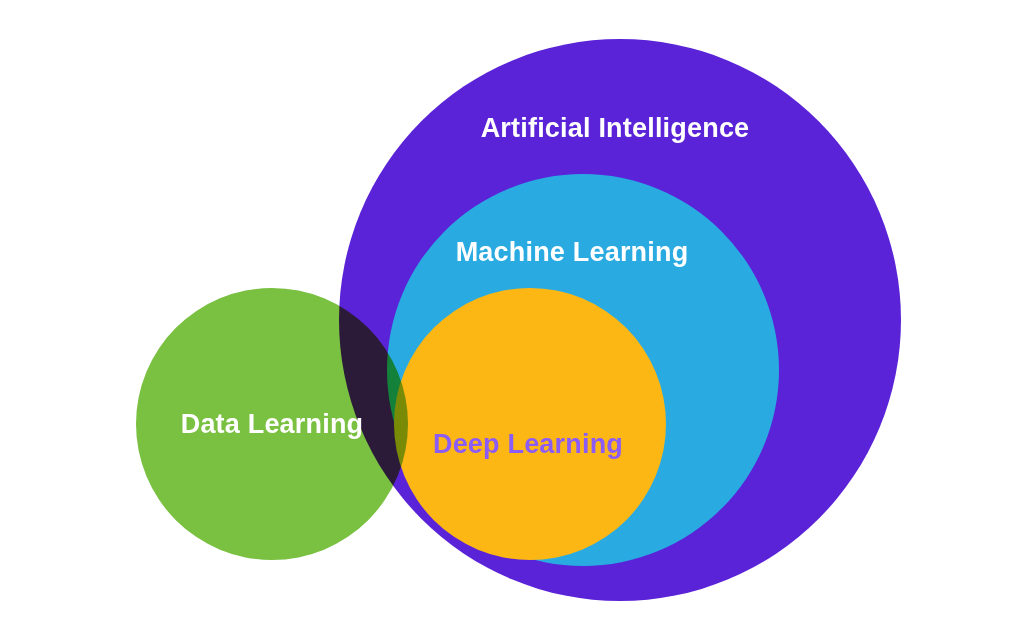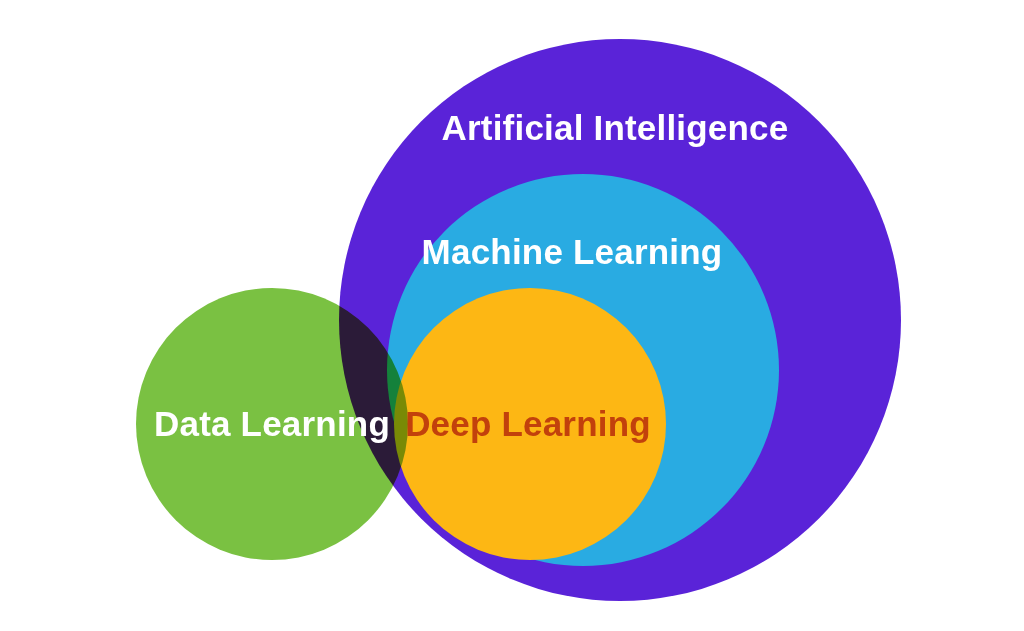--- a/index.html
+++ b/index.html
@@ -29,35 +29,35 @@
     left: 0;
     top: 0;
     width: 100%;
     height: 100%;
     pointer-events: none;
   }
   .label {
     position: absolute;
     transform: translate(-50%, -50%);
     font-weight: 700;
-    font-size: 35px;
+    font-size: 27px;
     letter-spacing: 0.2px;
     white-space: nowrap;
     user-select: none;
   }
 </style>
 </head>
 <body>
 
 <div class="canvas">
   <svg id="venn-svg" class="venn-svg" viewBox="0 0 1024 631">
       <circle cx="620" cy="320" r="281" fill="#5A23D8"></circle>
       <circle cx="583" cy="370" r="196" fill="#29ABE2"></circle>
       <circle cx="530" cy="424" r="136" fill="#FDB714"></circle>
       <circle cx="272" cy="424" r="136" fill="#7AC142" style="mix-blend-mode: multiply;"></circle>
     </svg>
   <div id="labels-layer" class="labels-layer">
       <div class="label" style="left: 615px; top: 128px; color: rgb(255, 255, 255);">Artificial Intelligence</div>
       <div class="label" style="left: 572px; top: 252px; color: rgb(255, 255, 255); text-align: right;">Machine Learning</div>
-      <div class="label" style="left: 528px; top: 424px; color: #c2410c;">Deep Learning</div>
+      <div class="label" style="left: 528px; top: 444px; color: #8b5cf6;">Deep Learning</div>
       <div class="label" style="left: 272px; top: 424px; color: rgb(255, 255, 255);">Data Learning</div>
     </div>
 </div>
 
 </body></html>

